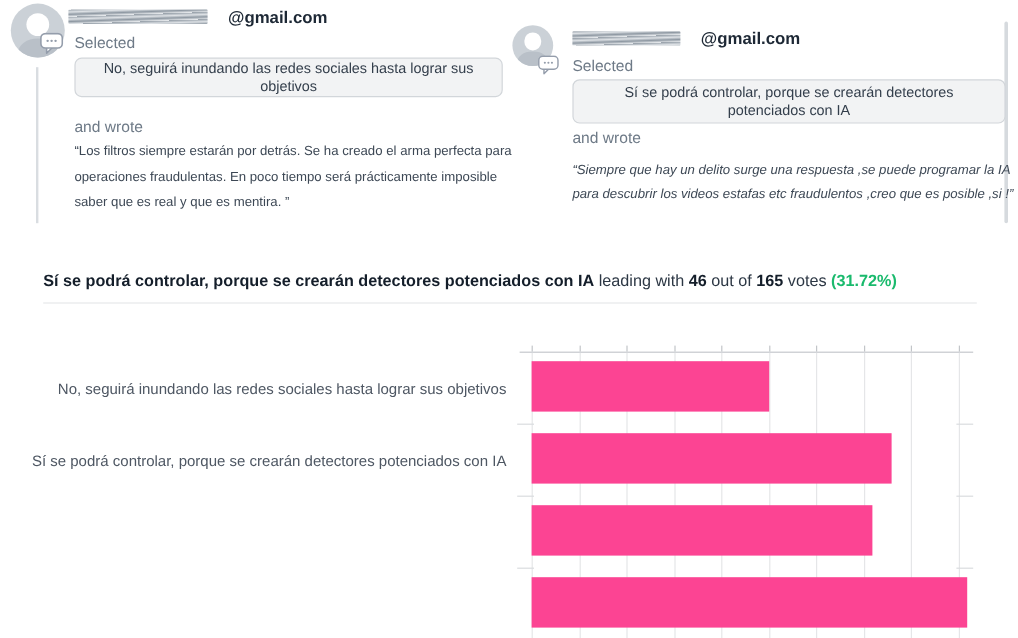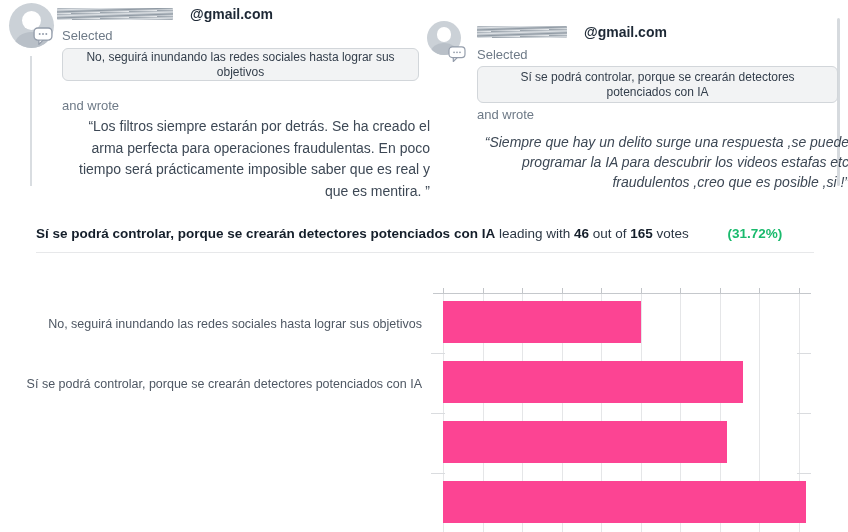--- a/index.html
+++ b/index.html
@@ -25,21 +25,21 @@
   .email-domain { font-size:14px; font-weight:bold; color:#1d2835; }
 
   .muted { font-size:13px; color:#6e7a87; }
 
   .answer-box {
     background:#f2f3f4; border:1px solid #d2d6da; border-radius:6px;
     display:flex; align-items:center; justify-content:center; text-align:center;
     font-size:12px; line-height:15px; color:#333e4b; padding:1px 14px;
   }
 
-  .quote { font-size:14px; color:#3d4855;text-align:right; }
+  .quote { font-size:11px; color:#3d4855; }
   .quote-left { line-height:21.5px; }
   .quote-right { line-height:20px; }
 
   .poll-question { font-size:16px; color:#18222e; }
   .poll-subtitle { font-size:13.5px; color:#2c3744; }
   .poll-subtitle .b { font-weight:bold; color:#141e2a; }
   .poll-subtitle .green { font-weight:bold; }
   .divider { height:1px; background:#e7e8ea; }
 
   
@@ -112,21 +112,21 @@
     <div class="abs muted" style="left:477px; top:47px;">Selected</div>
 
     <div class="abs answer-box" style="left:477px; top:66px; width:361px; height:37px;">Sí se podrá controlar, porque se crearán detectores potenciados con IA</div>
 
     <div class="abs muted" style="left:477px; top:107px;">and wrote</div>
 
     <div class="abs quote quote-right" style="left:477px; top:132px; width:372px;font-style:italic;">“Siempre que hay un delito surge una respuesta ,se puede programar la IA para descubrir los videos estafas etc fraudulentos ,creo que es posible ,si !”</div>
   </div>
 
 
-  <div class="abs poll-subtitle" style="left:36px; top:226px; width:790px;"><span class="b">Sí se podrá controlar, porque se crearán detectores potenciados con IA</span><span> leading with </span><span class="b">46</span><span> out of </span><span class="b">165</span><span> votes </span><span class="green" id="percent-green" style="color: rgb(26, 186, 109); margin-left: 35px;">(31.72%)</span></div>
+  <div class="abs poll-subtitle" style="left:36px; top:226px; width:790px;"><span class="b">Sí se podrá controlar, porque se crearán detectores potenciados con IA</span><span> leading with </span><span class="b">46</span><span> out of </span><span class="b">165</span><span> votes </span><span class="green" id="percent-green" style="color: rgb(26, 186, 109);">(31.72%)</span></div>
 
   <div class="abs divider" style="left:36px; top:252px; width:778px;"></div>
 
   <div class="abs chart-labels" id="chart-labels">
       <div class="chart-label-row">No, seguirá inundando las redes sociales hasta lograr sus objetivos</div>
       <div class="chart-label-row">Sí se podrá controlar, porque se crearán detectores potenciados con IA</div>
     </div>
 
   <div class="abs axis-line"></div>
 

